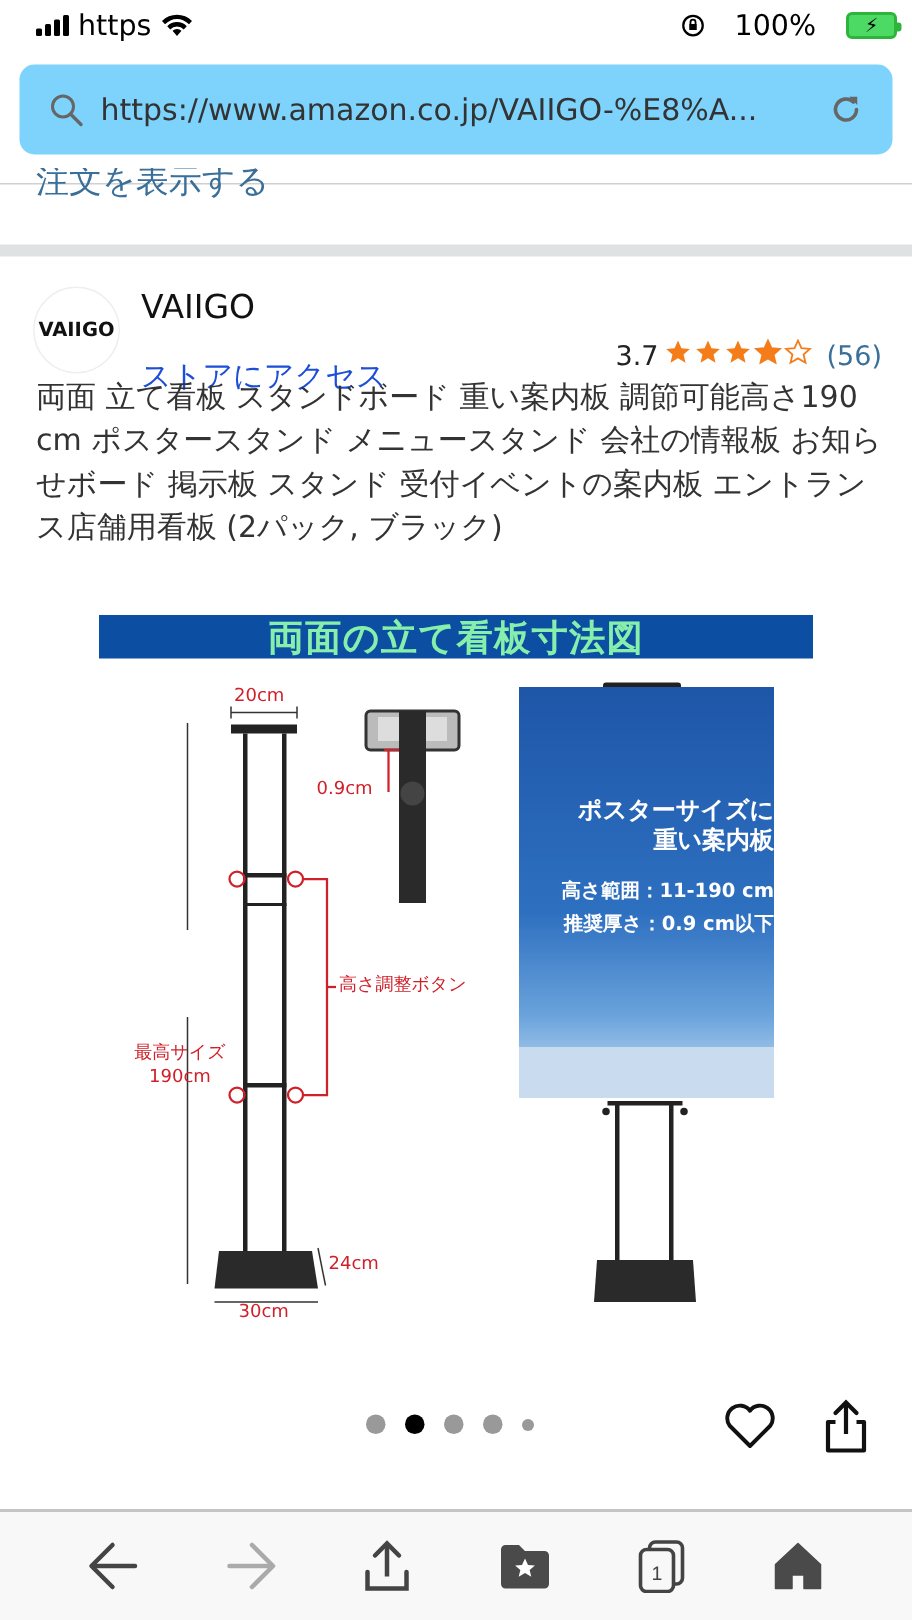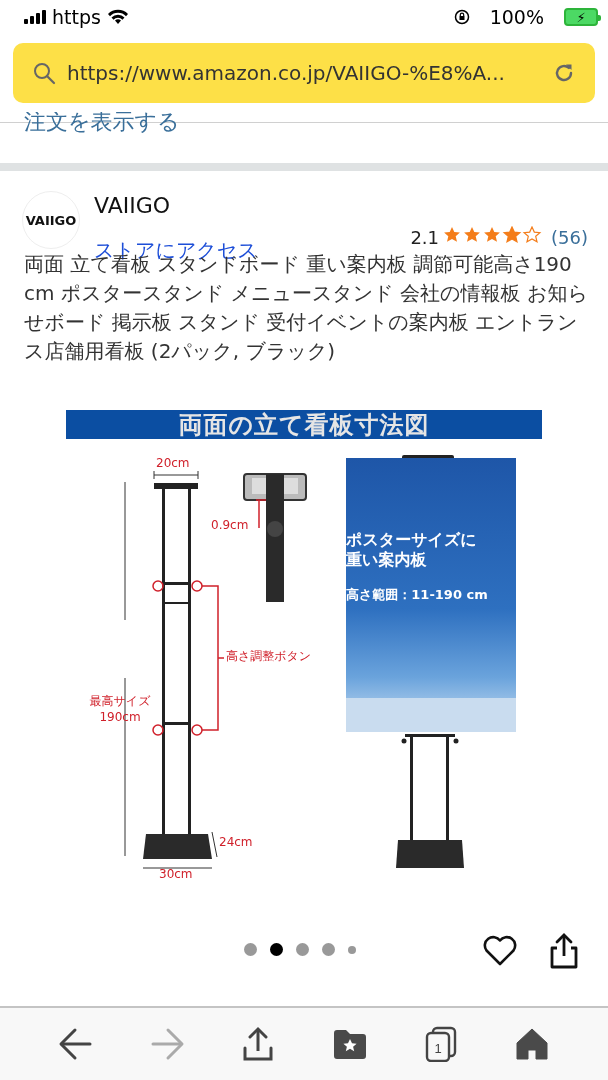--- a/index.html
+++ b/index.html
@@ -10,21 +10,21 @@
   .status-bar { position: absolute; top: 0; left: 0; width: 608px; height: 34px; display: flex; align-items: center; padding: 0 10px 0 24px; font-size: 19px; color: #000; }
   .status-left { display: flex; align-items: center; gap: 6px; flex: 1; }
   .signal { display: flex; align-items: flex-end; gap: 2px; height: 14px; }
   .signal span { width: 4px; background: #000; border-radius: 1px; }
   .status-time { position: absolute; left: 0; right: 0; text-align: center; font-weight: 600; pointer-events: none; }
   .status-right { display: flex; align-items: center; gap: 20px; }
   .battery { width: 34px; height: 18px; border: 2px solid #2db43a; border-radius: 4px; background: #4cd964; position: relative; display: flex; align-items: center; justify-content: center; font-size: 13px; color: #000; }
   .battery::after { content: ""; position: absolute; right: -5px; top: 5px; width: 3px; height: 6px; background: #2db43a; border-radius: 0 2px 2px 0; }
 
   
-  .url-bar { position: absolute; top: 43px; left: 13px; width: 582px; height: 60px; background: #fde047; border-radius: 10px; display: flex; align-items: center; padding: 0 18px; gap: 10px; }
+  .url-bar { position: absolute; top: 43px; left: 13px; width: 582px; height: 60px; background: #7dd3fc; border-radius: 10px; display: flex; align-items: center; padding: 0 18px; gap: 10px; }
   .url-text { flex: 1; font-size: 20px; color: #333; white-space: nowrap; overflow: hidden; text-overflow: ellipsis; }
   .url-icon { width: 26px; height: 26px; color: #666; display: flex; align-items: center; justify-content: center; }
 
   
   .prev-link { position: absolute; top: 112px; left: 24px; font-size: 22px; color: #3a6f9a; height: 32px; overflow: hidden; line-height: 20px; }
   .top-rule { position: absolute; top: 122px; left: 0; width: 608px; height: 1px; background: #d0d0d0; }
   .section-divider { position: absolute; top: 163px; left: 0; width: 608px; height: 8px; background: #dfe2e3; }
 
   .brand-row { position: absolute; top: 176px; left: 22px; width: 566px; height: 58px; margin-top: 15px; }
   .brand-logo { position: absolute; left: 0; top: 0; width: 58px; height: 58px; border-radius: 50%; border: 1px solid #eee; display: flex; align-items: center; justify-content: center; font-size: 13px; font-weight: 700; color: #111; }
@@ -32,23 +32,23 @@
   .brand-store-link { position: absolute; left: 72px; top: 46px; font-size: 20px; color: #1d4ed8; }
   .rating { position: absolute; right: 0; top: 35px; display: flex; align-items: center; gap: 4px; font-size: 18px; }
   .rating-value { color: #222; }
   .stars { color: #f47d1a; letter-spacing: -1px; font-size: 18px; }
   .rating-count { color: #3a6f9a; margin-left: 4px; }
 
   .product-title { position: absolute; top: 250px; left: 24px; width: 564px; font-size: 20px; line-height: 29px; color: #333; }
 
   
   .product-image { position: absolute; top: 408px; left: 66px; width: 476px; height: 490px; }
-  .img-banner { position: absolute; left: 0; top: 2px; width: 476px; height: 29px; background: #0b4ea2; color: #e5e5e5; font-size: 24px; font-weight: 700; display: flex; align-items: center; justify-content: center; letter-spacing: 1px; }
+  .img-banner { position: absolute; left: 0; top: 2px; width: 476px; height: 29px; background: #0b4ea2; color: #86efac; font-size: 24px; font-weight: 700; display: flex; align-items: center; justify-content: center; letter-spacing: 1px; }
   .red-label { position: absolute; color: #d0202a; font-size: 12px; font-weight: 400; }
-  .poster { position: absolute; left: 280px; top: 50px; width: 170px; height: 274px; background: linear-gradient(180deg,#1e56a8 0%,#2e70c0 55%,#6aa3dc 80%,#cfe2f3 100%); color: #fff; text-align: left; }
+  .poster { position: absolute; left: 280px; top: 50px; width: 170px; height: 274px; background: linear-gradient(180deg,#1e56a8 0%,#2e70c0 55%,#6aa3dc 80%,#cfe2f3 100%); color: #fff; text-align: right; }
   .poster-title { margin-top: 72px; font-size: 16px; font-weight: 700; line-height: 20px; }
   .poster-spec { font-size: 13px; line-height: 22px; font-weight: 600; }
   .poster-footer { position: absolute; left: 0; bottom: 0; width: 100%; height: 34px; background: #c9dcef; }
   .poster-hanger { position: absolute; left: 336px; top: 47px; width: 52px; height: 5px; background: #222; border-radius: 2px; }
 
   
   .carousel-dots { position: absolute; top: 943px; left: 244px; display: flex; align-items: center; gap: 13px; }
   .dot { width: 13px; height: 13px; border-radius: 50%; background: #999; }
   .dot.active { background: #000; }
   .dot.small { width: 8px; height: 8px; }
@@ -104,21 +104,21 @@
 
 <div class="top-rule"></div>
 <div class="prev-link">注文を表示する</div>
 <div class="section-divider"></div>
 
 <div class="brand-row">
   <div class="brand-logo">VAIIGO</div>
   <div class="brand-name">VAIIGO</div>
   <div class="brand-store-link">ストアにアクセス</div>
   <div class="rating">
-    <span class="rating-value">2.1</span>
+    <span class="rating-value">3.7</span>
     <span class="stars">
       <svg width="100" height="18" viewBox="0 0 100 18">
         <defs>
           <clipPath id="half">
               <rect x="0" y="0" width="69" height="18"></rect>
             </clipPath>
         </defs>
         <g fill="#f47d1a">
           <path d="M9 1l2.3 5.1 5.6.5-4.2 3.7 1.3 5.5L9 12.9l-5 2.9 1.3-5.5L1.1 6.6l5.6-.5z"></path>
           <path transform="translate(20 0)" d="M9 1l2.3 5.1 5.6.5-4.2 3.7 1.3 5.5L9 12.9l-5 2.9 1.3-5.5L1.1 6.6l5.6-.5z"></path>
@@ -186,20 +186,21 @@
   <span class="red-label" style="left:153px;top:427px;">24cm</span>
   <span class="red-label" style="left:93px;top:459px;">30cm</span>
 
   <div class="poster-hanger"></div>
   <div class="poster">
     <div class="poster-title">
       <span>ポスターサイズに</span><br><span>重い案内板</span>
     </div>
     <div style="height:14px"></div>
     <div class="poster-spec">高さ範囲：11-190 cm</div>
+    <div class="poster-spec">推奨厚さ：0.9 cm以下</div>
     <div class="poster-footer"></div>
   </div>
   <svg style="position:absolute;left:320px;top:324px" width="90" height="140" viewBox="0 0 90 140">
     <rect x="19" y="2" width="50" height="3" fill="#222"></rect>
     <rect x="24" y="4" width="3" height="110" fill="#222"></rect>
     <rect x="60" y="4" width="3" height="110" fill="#222"></rect>
     <circle cx="18" cy="9" r="2.5" fill="#222"></circle>
       <circle cx="70" cy="9" r="2.5" fill="#222"></circle>
     <polygon points="12,108 76,108 78,136 10,136" fill="#2a2a2a"></polygon>
   </svg>

